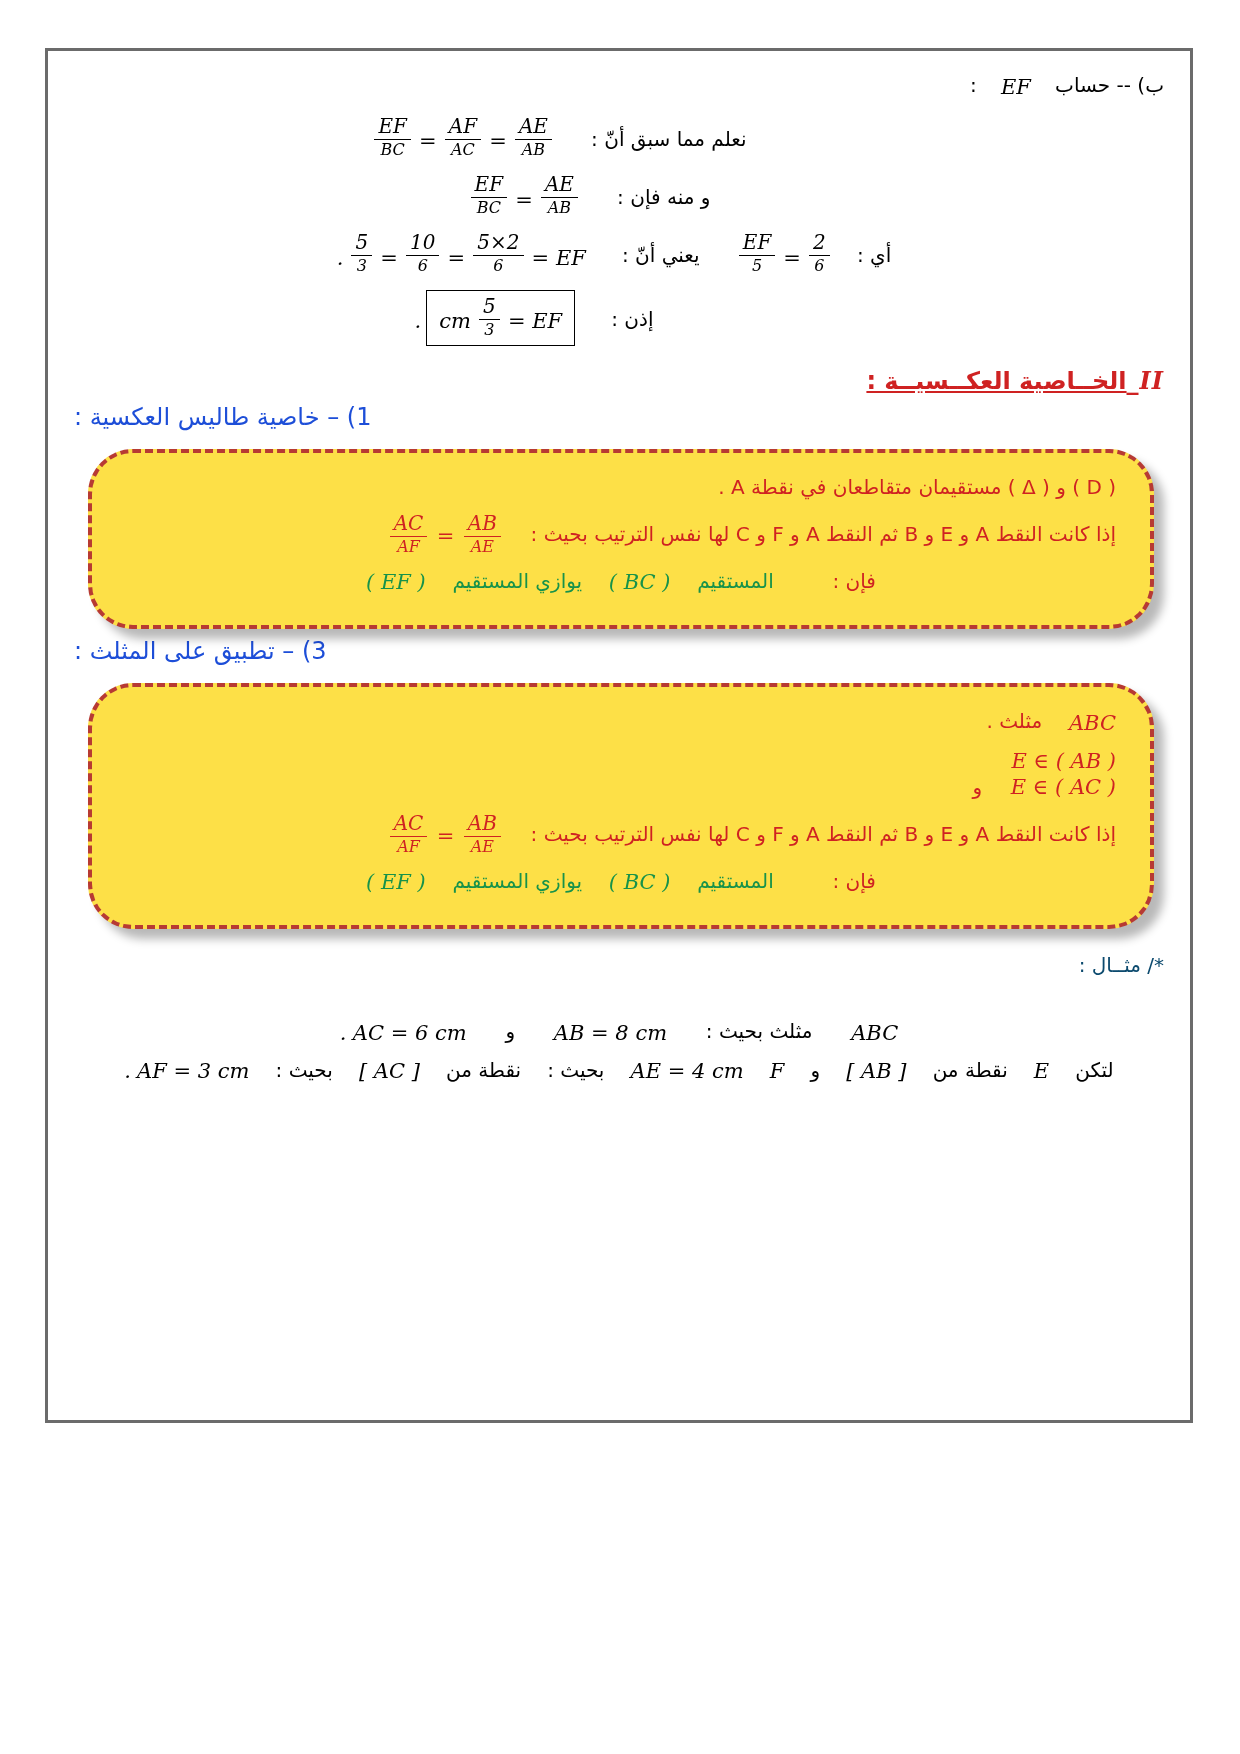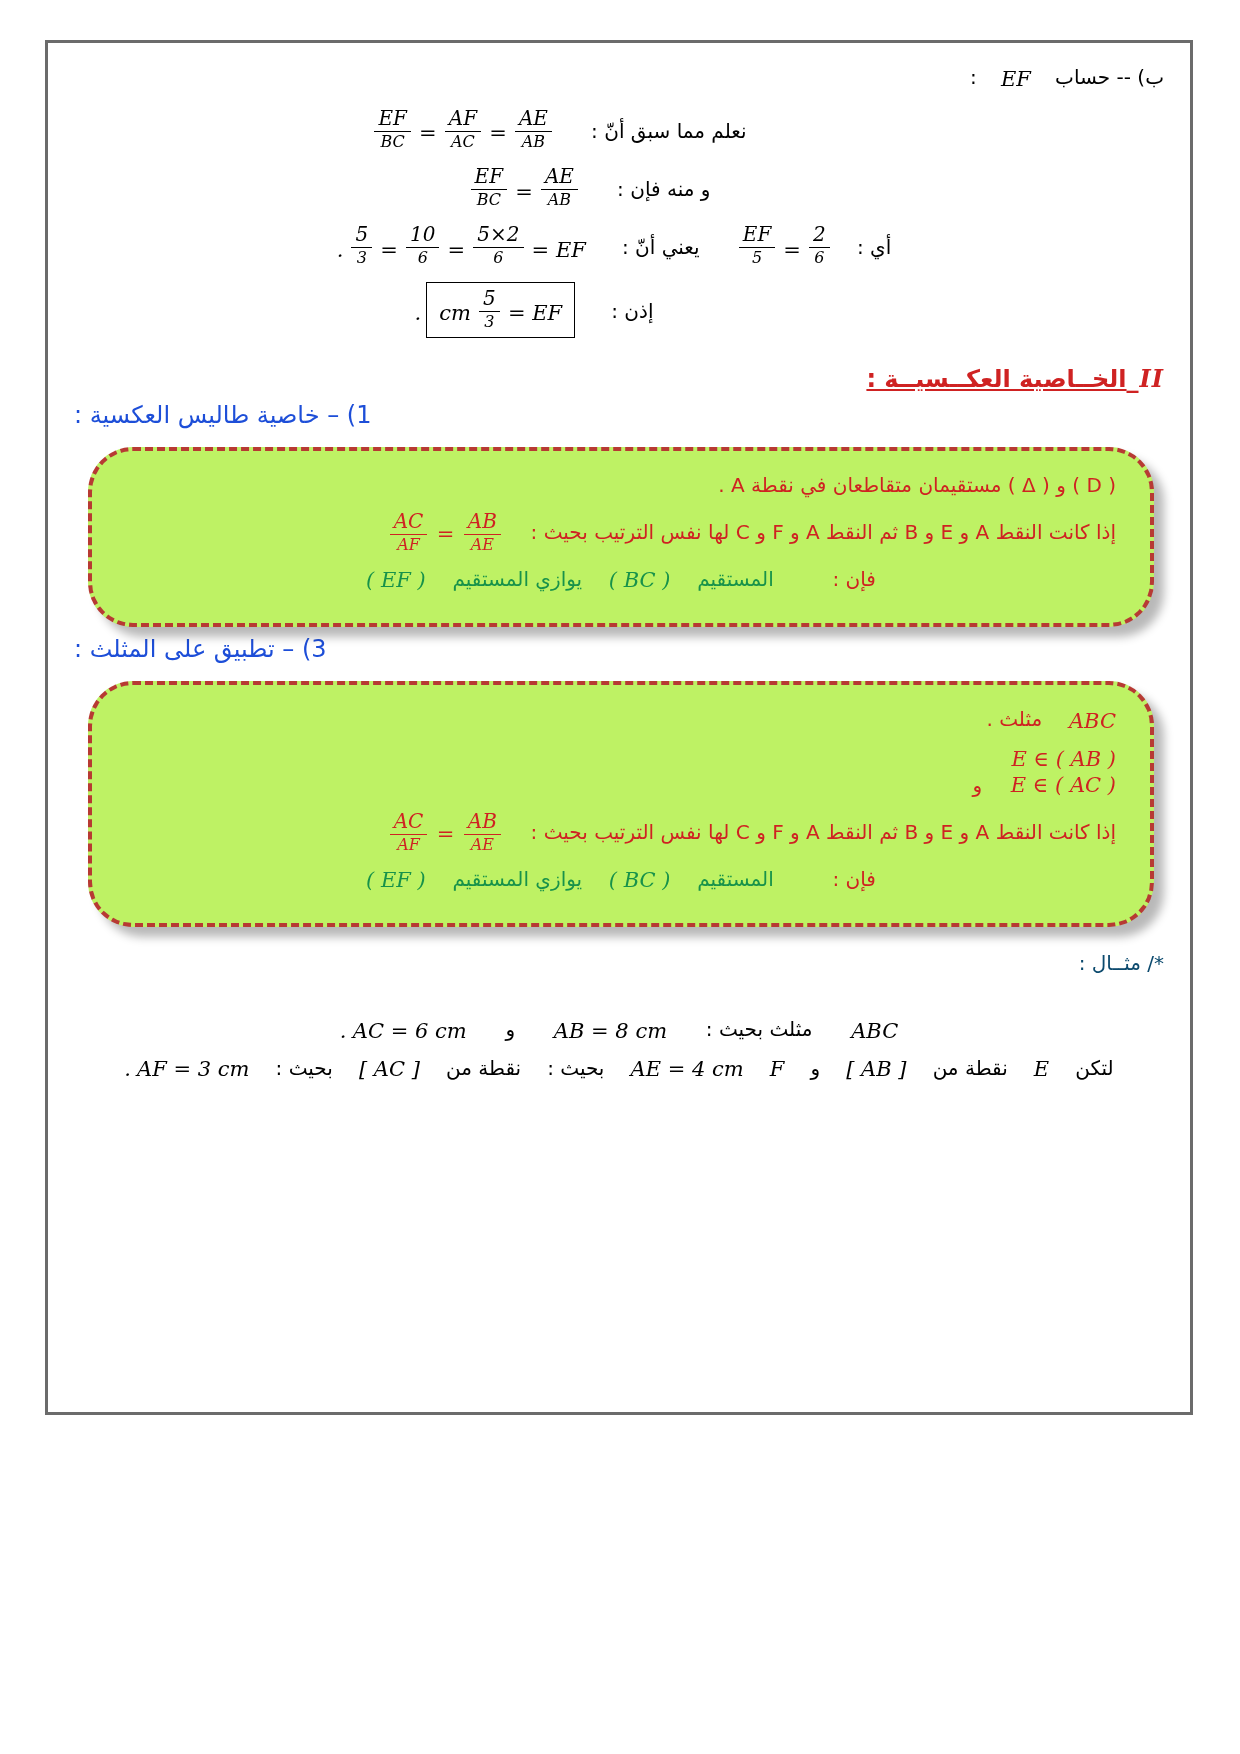--- a/index.html
+++ b/index.html
@@ -10,21 +10,21 @@
   body {
     width: 1240px;
     height: 1754px;
     font-family: "DejaVu Sans", sans-serif;
     color: #000;
     position: relative;
   }
   .page {
     position: absolute;
     left: 45px;
-    top: 40px;
+    top: 48px;
     width: 1148px;
     height: 1375px;
     border: 3px solid #6b6b6b;
     box-sizing: border-box;
     background: #fff;
     padding: 18px 26px 4px 26px;
   }
   .line {
     direction: rtl;
     text-align: right;
@@ -78,21 +78,21 @@
     padding: 4px 12px 6px 12px;
   }
 
   
   .sec-head {
     color: #cf2222;
     font-weight: bold;
     font-size: 24px;
     letter-spacing: 1px;
     text-align: right;
-    margin: 26px 0 6px 0;
+    margin: 20px 0 6px 0;
     direction: rtl;
   }
   .sec-head .uline {
     text-decoration: underline;
     text-decoration-color: #cf2222;
   }
   .sub-head {
     color: #1d4ed8;
     font-size: 24px;
     text-align: left;
@@ -100,21 +100,21 @@
     margin: 8px 0 6px 0;
   }
 
   
   .propbox {
     position: relative;
     margin: 18px 10px 0 14px;
     border: 4px dashed #b73a33;
     border-radius: 45px;
     padding: 22px 34px 18px 34px;
-    background: #bef264;
+    background: #fde047;
     box-shadow: 10px 10px 10px rgba(0,0,0,0.28);
     direction: rtl;
   }
   .propbox .line { margin-bottom: 12px; color: #cf2222; font-size: 20px; }
   .green { color: #17924a; }
   .red { color: #cf2222; }
 
   .example-head {
     color: #0c4a6e;
     font-size: 20px;

